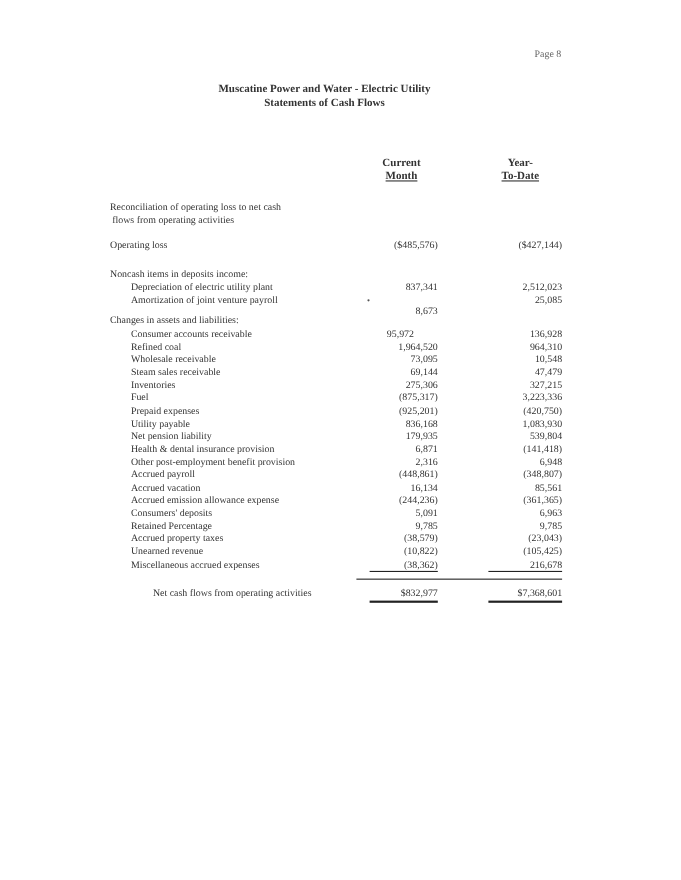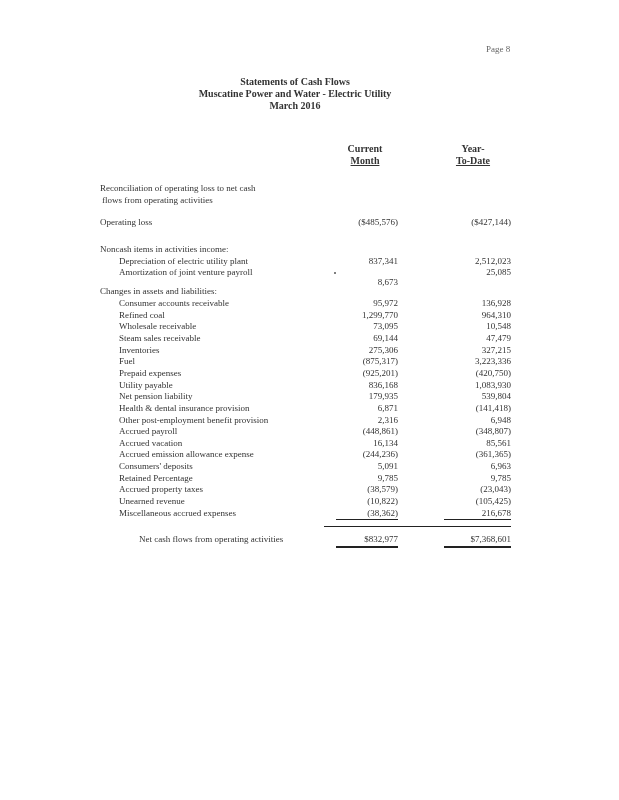--- a/index.html
+++ b/index.html
@@ -24,58 +24,57 @@
   .rule { position: absolute; height: 1px; background: #222; }
   .rule.thick { height: 2px; }
   .dot { position: absolute; width: 2px; height: 2px; background: #555; border-radius: 1px; }
 </style>
 </head>
 <body>
 
 <div class="page-num">Page 8</div>
 
 <div class="title-block">
+  <div>Muscatine Power and Water - Electric Utility</div>
   <div>Statements of Cash Flows</div>
-  <div>Muscatine Power and Water - Electric Utility</div>
-  <div>March 2016</div>
 </div>
 
 <div class="col-head ch-cur">
   <div>Current</div>
   <div class="u">Month</div>
 </div>
 <div class="col-head ch-ytd">
   <div>Year-</div>
   <div class="u">To-Date</div>
 </div>
 
 <div class="lbl" style="top:183px">Reconciliation of operating loss to net cash</div>
 <div class="lbl" style="top:195px;left:102px">flows from operating activities</div>
 
 <div class="lbl" style="top:217px">Operating loss</div>
 <div class="val v1" style="top:217px">($485,576)</div>
 <div class="val v2" style="top:217px">($427,144)</div>
 
-<div class="lbl" style="top:244px">Noncash items in activities income:</div>
+<div class="lbl" style="top:244px">Noncash items in deposits income:</div>
 <div class="lbl ind" style="top:256px">Depreciation of electric utility plant</div>
 <div class="val v1" style="top:256px">837,341</div>
 <div class="val v2" style="top:256px">2,512,023</div>
 <div class="lbl ind" style="top:267px">Amortization of joint venture payroll</div>
 <div class="dot" style="left:334px;top:272px"></div>
 <div class="val v1" style="top:277px">8,673</div>
 <div class="val v2" style="top:267px">25,085</div>
 
 <div class="lbl" style="top:286px">Changes in assets and liabilities:</div>
 
 <div id="changes-rows">
     <div class="lbl ind" style="top: 298px;">Consumer accounts receivable</div>
-    <div class="val v1" style="top: 298px;">95,972</div>
+    <div class="val v1" style="top: 298px; text-align: center;">95,972</div>
     <div class="val v2" style="top: 298px;">136,928</div>
     <div class="lbl ind" style="top: 310px;">Refined coal</div>
-    <div class="val v1" style="top: 310px;">1,299,770</div>
+    <div class="val v1" style="top: 310px;">1,964,520</div>
     <div class="val v2" style="top: 310px;">964,310</div>
     <div class="lbl ind" style="top: 321px;">Wholesale receivable</div>
     <div class="val v1" style="top: 321px;">73,095</div>
     <div class="val v2" style="top: 321px;">10,548</div>
     <div class="lbl ind" style="top: 333px;">Steam sales receivable</div>
     <div class="val v1" style="top: 333px;">69,144</div>
     <div class="val v2" style="top: 333px;">47,479</div>
     <div class="lbl ind" style="top: 345px;">Inventories</div>
     <div class="val v1" style="top: 345px;">275,306</div>
     <div class="val v2" style="top: 345px;">327,215</div>

